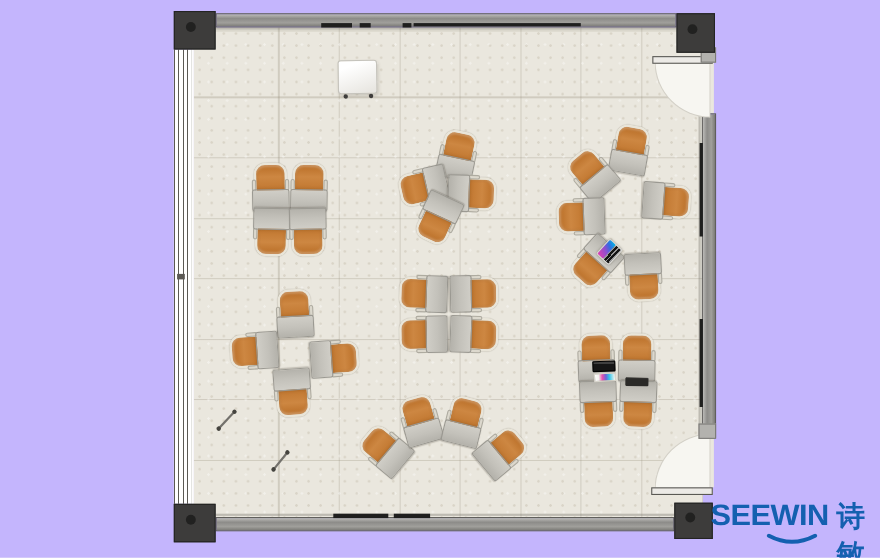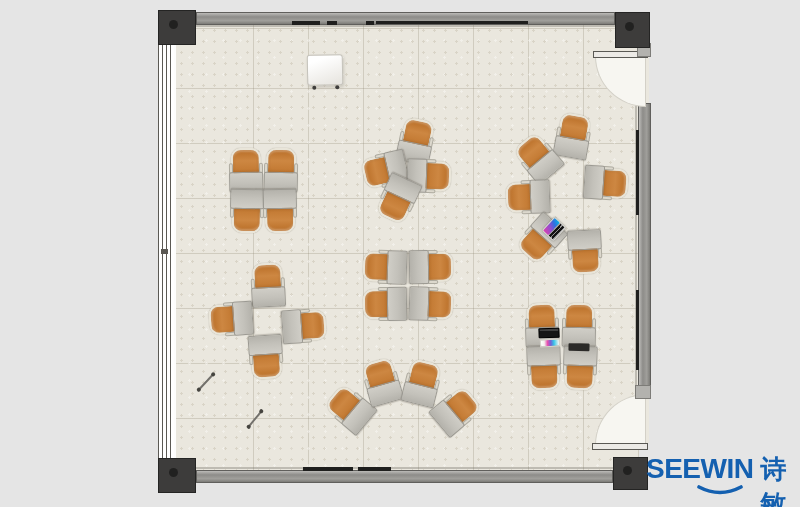--- a/index.html
+++ b/index.html
@@ -1,17 +1,17 @@
 <!DOCTYPE html>
 <html><head>
 <meta charset="utf-8">
 <style>
   html,body{margin:0;padding:0;}
   body{font-family:"Liberation Sans",sans-serif;}
-  .canvas{position:relative;width:800px;height:507px;background:#e5e5e5;overflow:hidden;}
+  .canvas{position:relative;width:800px;height:507px;background:#c4b5fd;overflow:hidden;}
 
   
   .floor{position:absolute;left:176px;top:25px;width:463px;height:445px;background:#eae7de;}
   .floor::before{content:"";position:absolute;inset:0;
     background-image:
       repeating-linear-gradient(to right, rgba(140,132,112,0) 0 54px, rgba(140,132,112,.28) 54px 55px),
       repeating-linear-gradient(to bottom, rgba(140,132,112,0) 0 54px, rgba(140,132,112,.28) 54px 55px);
     background-position:23px 9px;}
   .floor::after{content:"";position:absolute;inset:0;opacity:.5;
     background-image:

